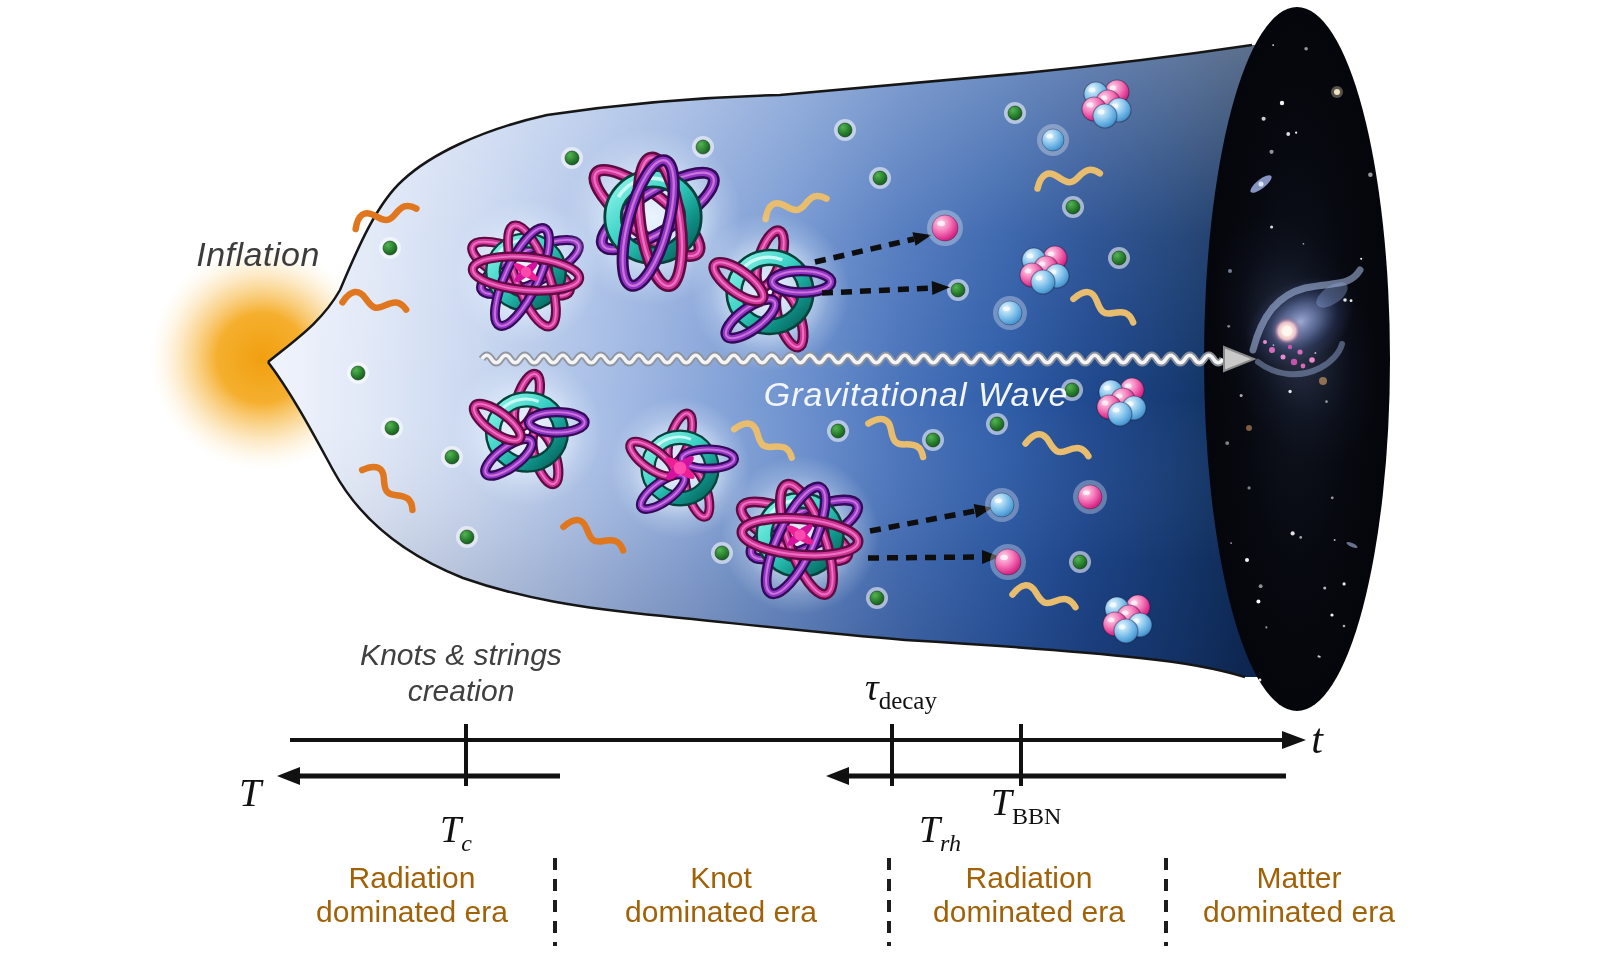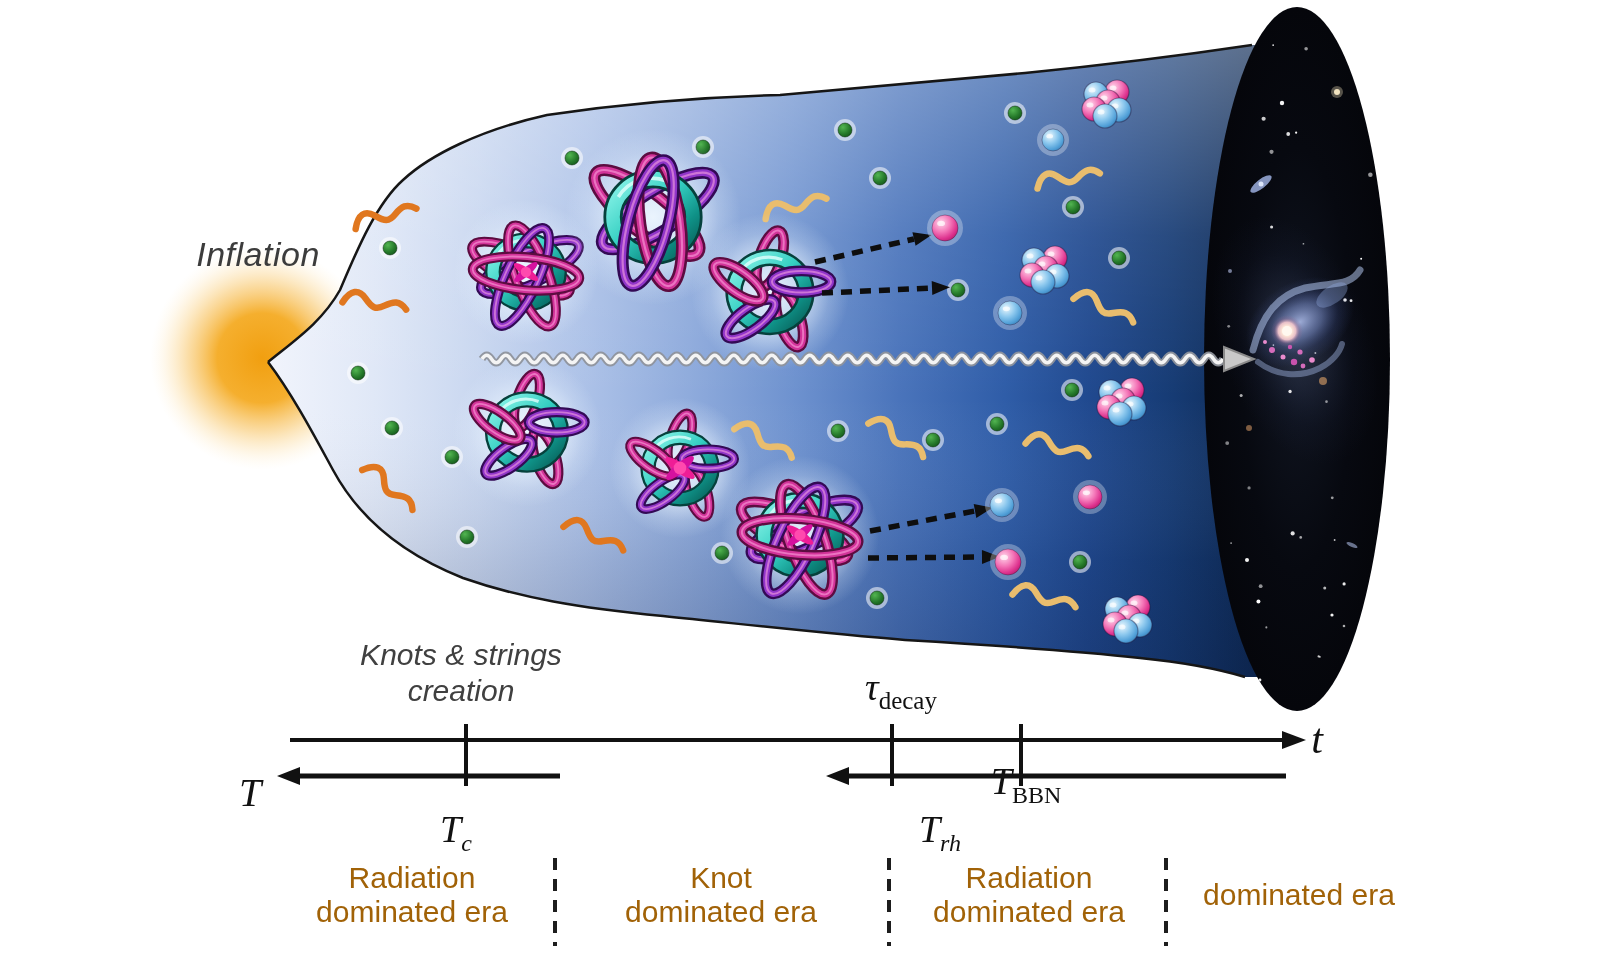--- a/index.html
+++ b/index.html
@@ -16,21 +16,21 @@
   #lbl-gw{left:916px;top:394px;font-size:34px;color:#f2f5fa;letter-spacing:1px;}
   #lbl-creation{left:461px;top:673px;font-size:30px;line-height:36px;color:#404040;}
   #lbl-tau{left:901px;top:687px;font-size:38px;color:#111;}
   #lbl-tau sub{font-size:25px;}
   #lbl-t{left:1317px;top:739px;font-size:42px;color:#111;}
   #lbl-T{left:250px;top:792px;font-size:40px;color:#111;}
   .ticklbl{font-size:38px;color:#111;margin-top:9px;}
   .ticklbl sub{font-size:24px;}
   #lbl-Tc{left:456px;top:820px;}
   #lbl-Trh{left:940px;top:820px;}
-  #lbl-Tbbn{left:1026px;top:772px;}
+  #lbl-Tbbn{left:1026px;top:793px;}
   .era{font-size:30px;line-height:34px;color:#a16207;}
   .era span{display:block;}
   #era-0{left:412px;top:895px;}
   #era-1{left:721px;top:895px;}
   #era-2{left:1029px;top:895px;}
   #era-3{left:1299px;top:895px;}
 </style>
 </head>
 <body>
 
@@ -560,20 +560,21 @@
         <line x1="1286" y1="776" x2="846" y2="776" stroke="#111" stroke-width="5"></line>
         <polygon points="849,767 849,785 826,776" fill="#111"></polygon>
         <line x1="555" y1="858" x2="555" y2="946" stroke="#1d1d1d" stroke-width="4" stroke-dasharray="12 9"></line>
         <line x1="889" y1="858" x2="889" y2="946" stroke="#1d1d1d" stroke-width="4" stroke-dasharray="12 9"></line>
         <line x1="1166" y1="858" x2="1166" y2="946" stroke="#1d1d1d" stroke-width="4" stroke-dasharray="12 9"></line>
       </g>
   </svg>
 
   <div class="lbl sans" id="lbl-inflation">Inflation</div>
 
+  <div class="lbl sans" id="lbl-gw">Gravitational Wave</div>
 
   <div class="lbl sans" id="lbl-creation">
     <span style="display:block">Knots &amp; strings</span>
     <span style="display:block">creation</span>
   </div>
 
   <div class="lbl math" id="lbl-tau"><span>τ</span><sub class="rm">decay</sub></div>
 
   <div class="lbl math" id="lbl-t">t</div>
 
@@ -591,15 +592,16 @@
   </div>
   <div class="lbl era" id="era-1">
     <span>Knot</span>
     <span>dominated era</span>
   </div>
   <div class="lbl era" id="era-2">
     <span>Radiation</span>
     <span>dominated era</span>
   </div>
   <div class="lbl era" id="era-3">
+    <span>Matter</span>
     <span>dominated era</span>
   </div>
 </div>
 
 </body></html>

